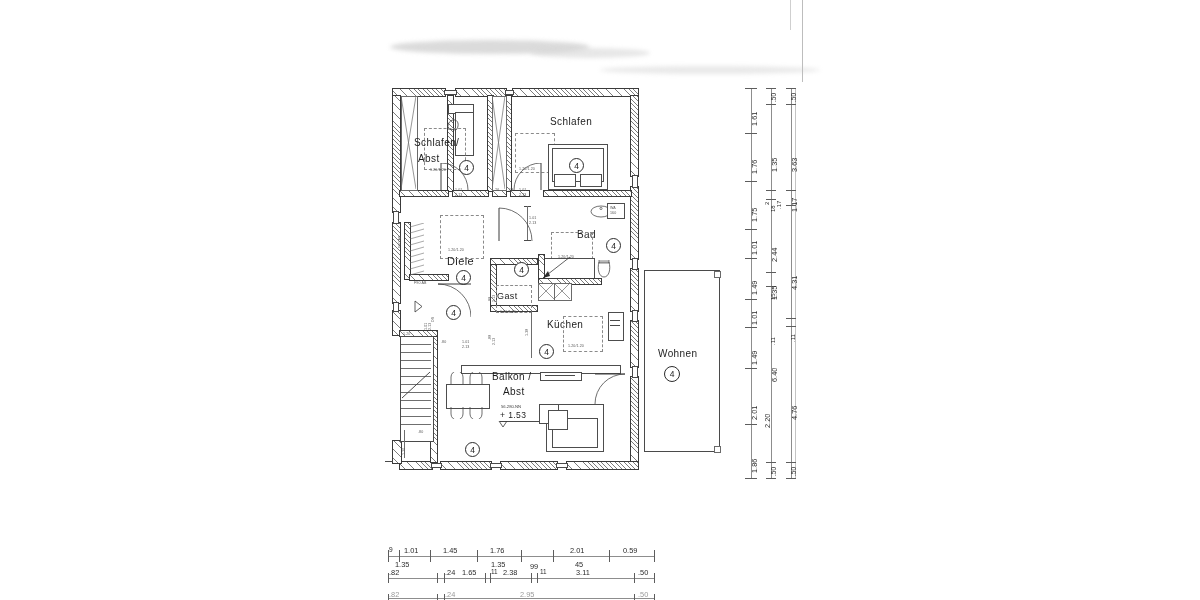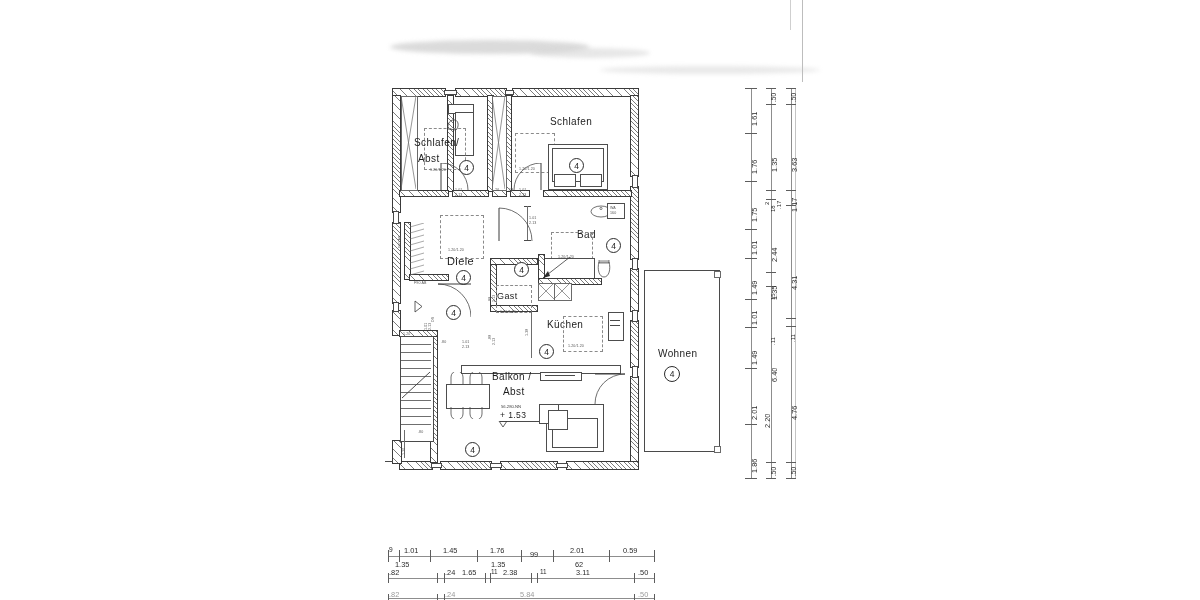--- a/index.html
+++ b/index.html
@@ -389,26 +389,26 @@
   <div class="tick" style="left:430px;top:550px;width:1px;height:12px;"></div>
   <div class="tick" style="left:477px;top:550px;width:1px;height:12px;"></div>
   <div class="tick" style="left:521px;top:550px;width:1px;height:12px;"></div>
   <div class="tick" style="left:553px;top:550px;width:1px;height:12px;"></div>
   <div class="tick" style="left:609px;top:550px;width:1px;height:12px;"></div>
   <div class="tick" style="left:654px;top:550px;width:1px;height:12px;"></div>
   <div class="dimtxt" style="left:389px;top:546px;font-size:6.6px;">9</div>
   <div class="dimtxt" style="left:404px;top:546px;">1.01</div>
   <div class="dimtxt" style="left:443px;top:546px;">1.45</div>
   <div class="dimtxt" style="left:490px;top:546px;">1.76</div>
-  <div class="dimtxt" style="left:530px;top:550px;">99</div>
+  <div class="dimtxt" style="left:530px;top:562px;">99</div>
   <div class="dimtxt" style="left:570px;top:546px;">2.01</div>
   <div class="dimtxt" style="left:623px;top:546px;">0.59</div>
   <div class="dimtxt" style="left:395px;top:560px;">1.35</div>
   <div class="dimtxt" style="left:491px;top:560px;">1.35</div>
-  <div class="dimtxt" style="left:575px;top:560px;">62</div>
+  <div class="dimtxt" style="left:575px;top:560px;">45</div>
 
   <div class="dimline" style="left:388px;top:578px;width:266px;height:1px;"></div>
   <div class="tick" style="left:388px;top:573px;width:1px;height:10px;"></div>
   <div class="tick" style="left:437px;top:573px;width:1px;height:10px;"></div>
   <div class="tick" style="left:444px;top:573px;width:1px;height:10px;"></div>
   <div class="tick" style="left:485px;top:573px;width:1px;height:10px;"></div>
   <div class="tick" style="left:490px;top:573px;width:1px;height:10px;"></div>
   <div class="tick" style="left:531px;top:573px;width:1px;height:10px;"></div>
   <div class="tick" style="left:537px;top:573px;width:1px;height:10px;"></div>
   <div class="tick" style="left:634px;top:573px;width:1px;height:10px;"></div>
@@ -423,16 +423,16 @@
   <div class="dimtxt" style="left:638px;top:568px;">.50</div>
 
   <div class="dimline" style="left:388px;top:598px;width:266px;height:1px;"></div>
   <div class="tick" style="left:388px;top:594px;width:1px;height:6px;"></div>
   <div class="tick" style="left:437px;top:594px;width:1px;height:6px;"></div>
   <div class="tick" style="left:444px;top:594px;width:1px;height:6px;"></div>
   <div class="tick" style="left:634px;top:594px;width:1px;height:6px;"></div>
   <div class="tick" style="left:654px;top:594px;width:1px;height:6px;"></div>
   <div class="dimtxt" style="left:389px;top:590px;color:#9a9a9a;">.82</div>
   <div class="dimtxt" style="left:445px;top:590px;color:#9a9a9a;">.24</div>
-  <div class="dimtxt" style="left:520px;top:590px;color:#9a9a9a;">5.84</div>
+  <div class="dimtxt" style="left:520px;top:590px;color:#9a9a9a;">2.95</div>
   <div class="dimtxt" style="left:638px;top:590px;color:#9a9a9a;">.50</div>
 
 </div>
 
 </body></html>

